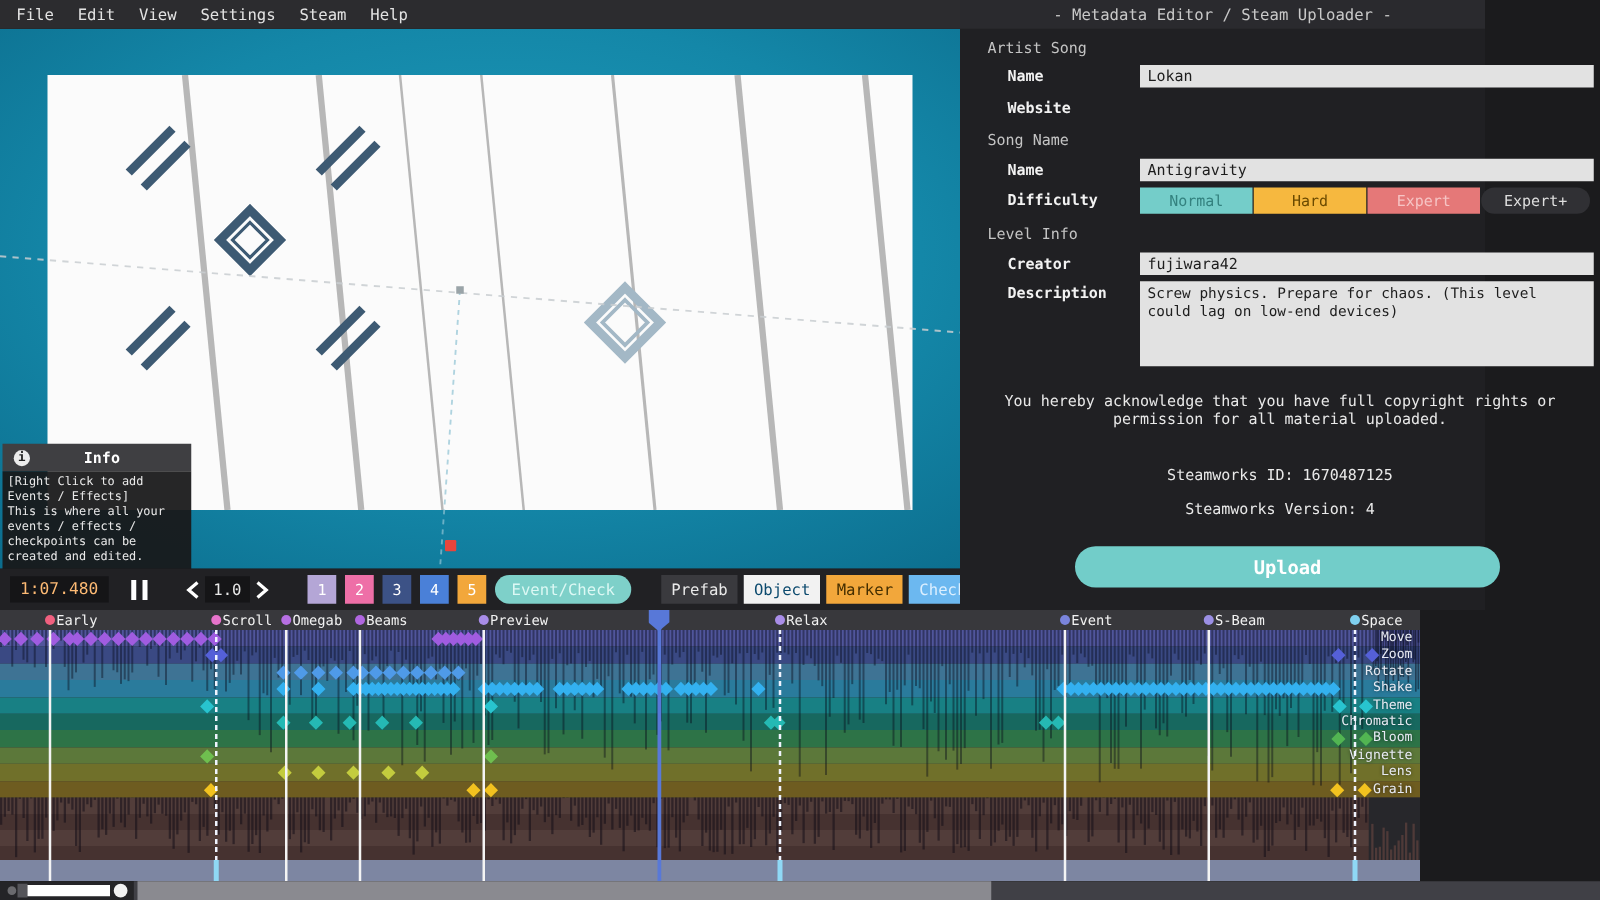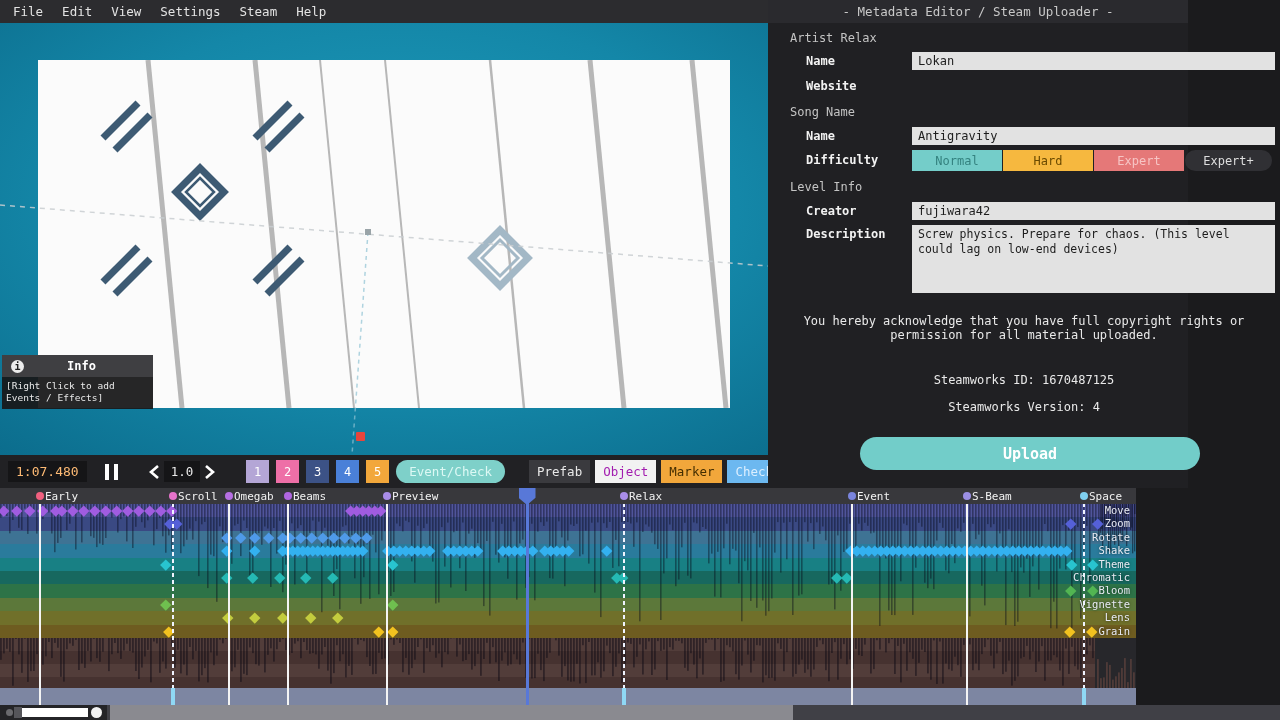--- a/index.html
+++ b/index.html
@@ -30,21 +30,21 @@
   .pausebars { display:flex; gap:5px; margin-left:18px; }
   .pausebars span { width:4px; height:16px; background:#fff; }
   .chev { margin:0 4px; display:flex; align-items:center; }
   #speed-box { background:#151517; color:#e8e8e8; font-size:12.5px; padding:3px 7px; }
   .layer-btn { width:23px; height:23px; margin-right:7px; color:#fff; font-size:12px;
     display:flex; align-items:center; justify-content:center; cursor:pointer; }
   #event-check { background:#7ed0c9; color:#dcf8f4; font-size:12.5px; border-radius:12px;
     padding:4px 13px; margin-right:24px; }
   .mode-btn { font-size:12.5px; padding:4px 8px; margin-right:5px; cursor:pointer; }
   #btn-prefab { background:#3a3a3e; color:#e9e9e9; }
-  #btn-object { background:#f2f2f2; color:#a21caf; }
+  #btn-object { background:#f2f2f2; color:#0c4a6e; }
   #btn-marker { background:#f2a73b; color:#442e00; }
   #btn-check  { background:#6cb8f0; color:#dcefff; }
   #btn-bg     { background:#e06c6c; color:#f8caca; padding:4px 16px; }
 
   
   #panel { position:absolute; left:768px; top:0; width:420px; height:488px; background:#202023; z-index:30; }
   #panel-title { height:23px; background:#2a2a2e; color:#c9c9c9; font-size:12.5px;
     text-align:center; line-height:23px; }
   .section-label { position:absolute; left:22px; color:#c4c4c4; font-size:12px; }
   .field-label { position:absolute; left:38px; color:#f2f2f2; font-size:12px; font-weight:bold; }
@@ -153,20 +153,21 @@
     <rect x="356" y="409" width="9" height="9" rx="1" fill="#e8453c"></rect>
   </svg>
 
   <div id="info-box">
     <div id="info-head">
       <div id="info-icon">i</div>
       <div id="info-title">Info</div>
     </div>
     <div id="info-body">
       <div>[Right Click to add Events / Effects]</div>
+      <div>This is where all your events / effects / checkpoints can be created and edited.</div>
     </div>
   </div>
 </div>
 
 <div id="toolbar">
   <div id="time-box">1:07.480</div>
   <div class="pausebars">
       <span></span>
       <span></span>
     </div>
@@ -200,21 +201,21 @@
         <path d="M11 1 H16 V6"></path>
         <path d="M16 11 V16 H11"></path>
         <path d="M6 16 H1 V11"></path>
     </svg>
   </div>
 </div>
 
 <div id="panel">
   <div id="panel-title">- Metadata Editor / Steam Uploader -</div>
 
-  <div class="section-label" style="top:31px">Artist Relax</div>
+  <div class="section-label" style="top:31px">Artist Song</div>
   <div class="field-label" style="top:54px">Name</div>
   <div class="tfield" style="top:52px">Lokan</div>
   <div class="field-label" style="top:79px">Website</div>
 
   <div class="section-label" style="top:105px">Song Name</div>
   <div class="field-label" style="top:129px">Name</div>
   <div class="tfield" style="top:127px">Antigravity</div>
   <div class="field-label" style="top:153px">Difficulty</div>
   <div class="diff-btn" id="diff-normal" style="top:150px">Normal</div>
   <div class="diff-btn" id="diff-hard" style="top:150px">Hard</div>

